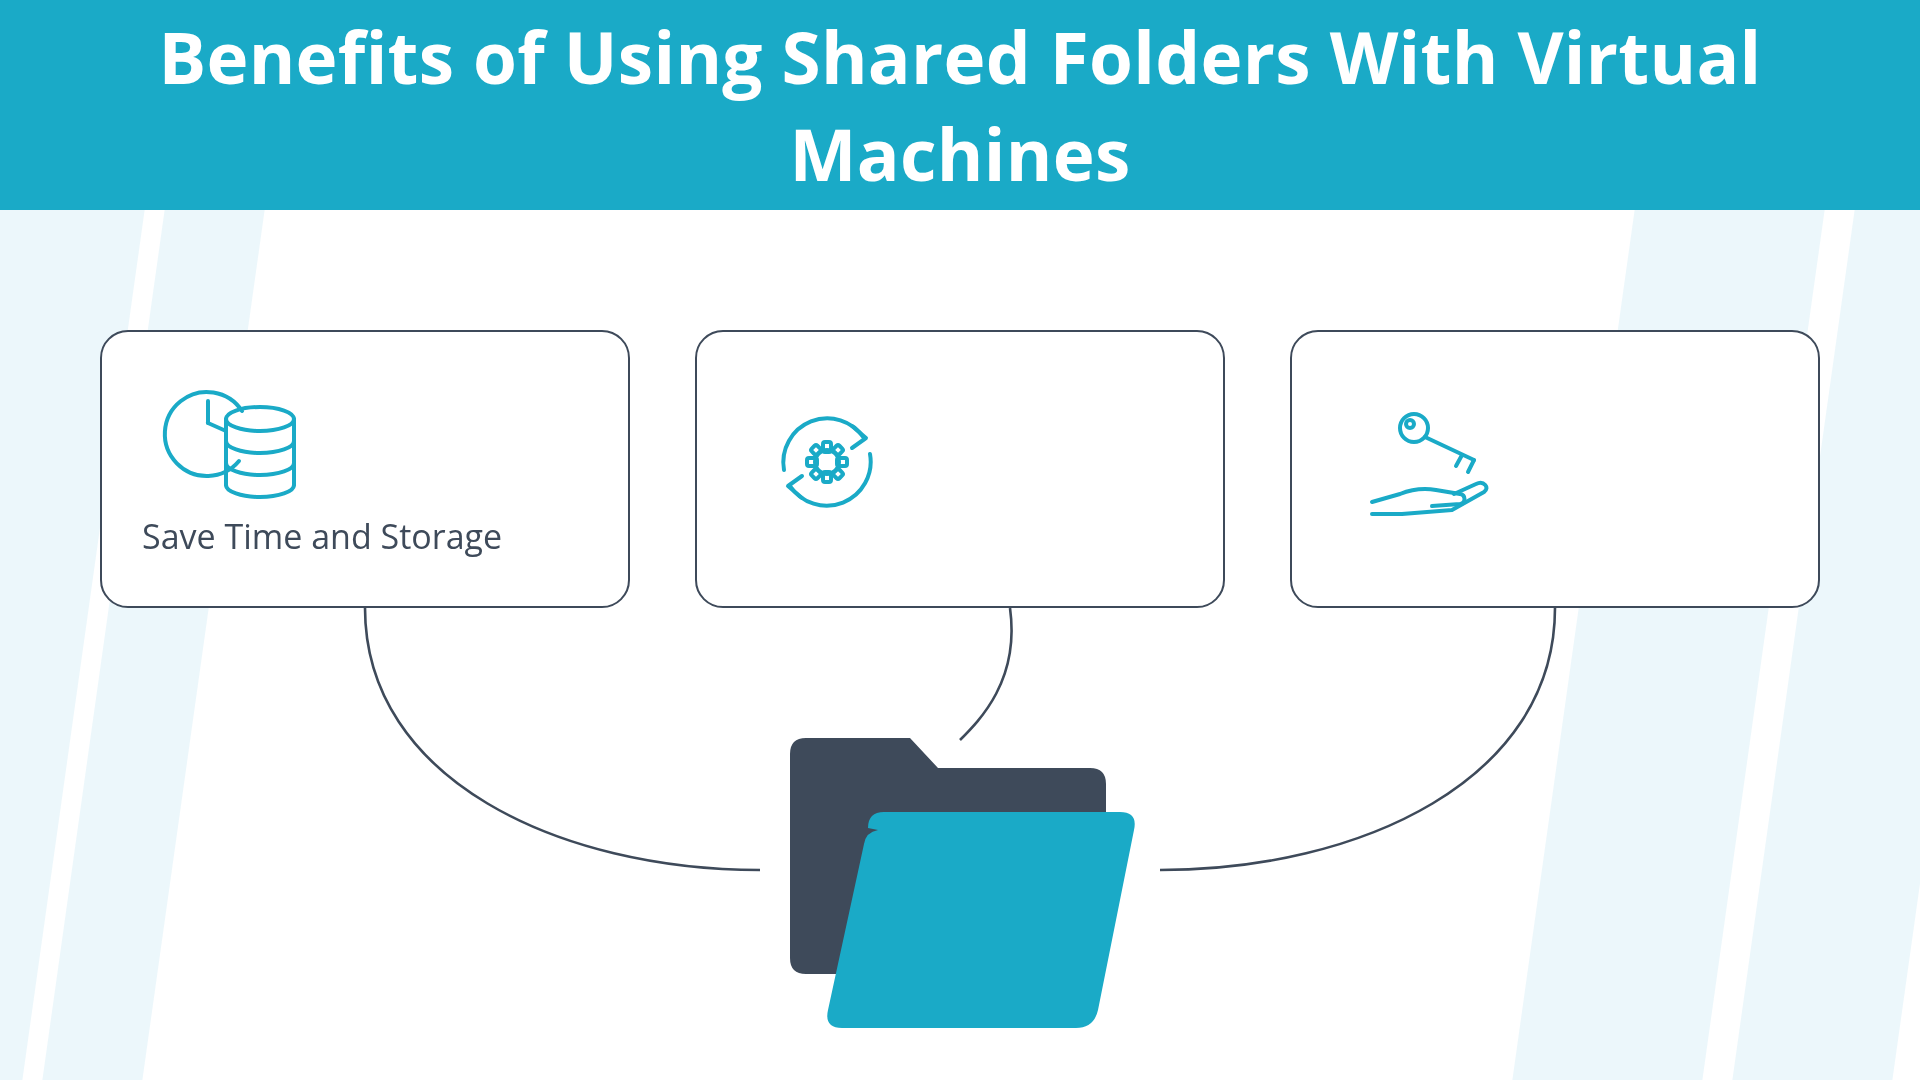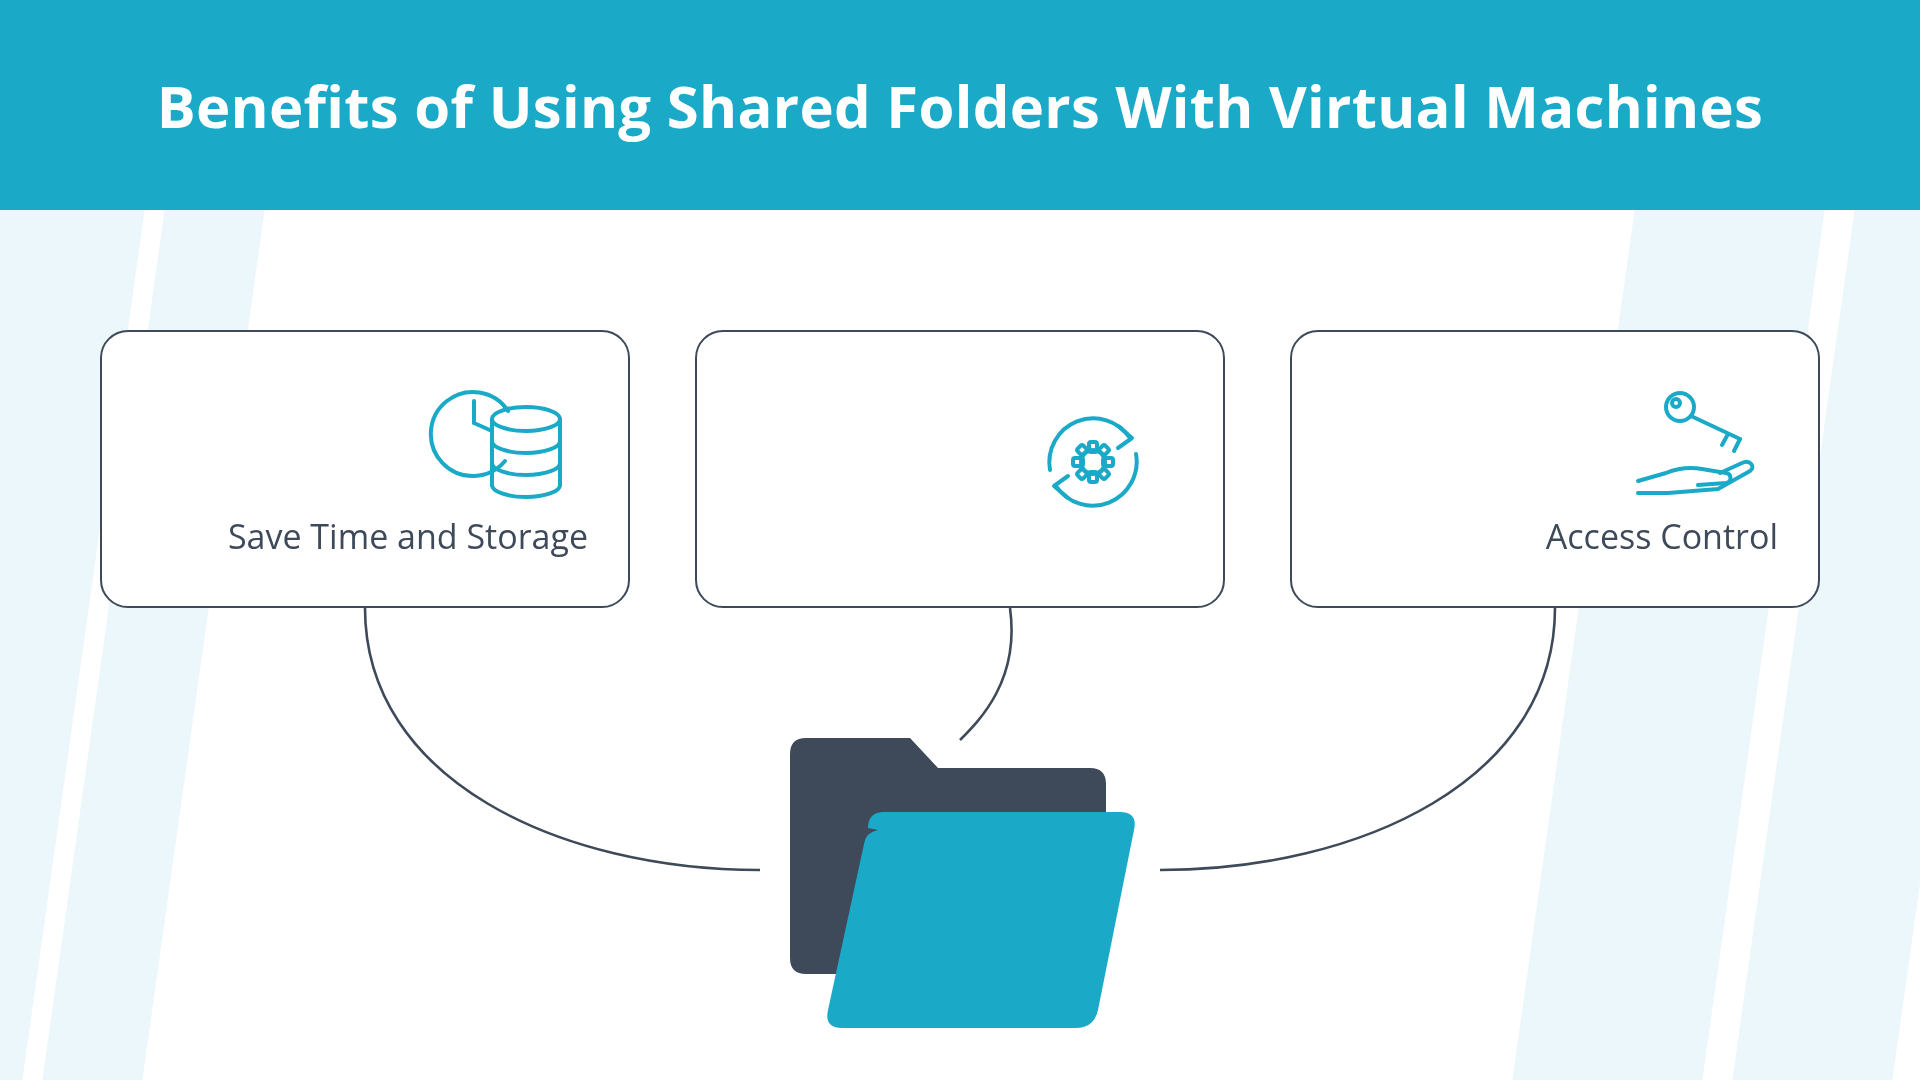--- a/index.html
+++ b/index.html
@@ -22,21 +22,21 @@
     left: 0;
     width: 1920px;
     height: 210px;
     background: #1aaac7;
     display: flex;
     align-items: center;
     justify-content: center;
   }
   .header-title {
     color: #ffffff;
-    font-size: 58px;
+    font-size: 71px;
     font-weight: 700;
     letter-spacing: 0.3px;
     text-align: center;
   }
   .bg-stripes {
     position: absolute;
     top: 210px;
     left: 0;
     width: 1920px;
     height: 870px;
@@ -57,21 +57,21 @@
     position: absolute;
     top: 330px;
     width: 530px;
     height: 278px;
     background: #ffffff;
     border: 2.6px solid #3e4a5a;
     border-radius: 28px;
     box-sizing: border-box;
     display: flex;
     flex-direction: column;
-    align-items: flex-end;
+    align-items: flex-start;
     justify-content: center;
     padding: 26px 40px;
   }
   .card.c1 { left: 100px; }
   .card.c2 { left: 695px; }
   .card.c3 { left: 1290px; }
 
   .card-icon {
     width: 180px;
     height: 120px;
@@ -183,21 +183,20 @@
           <circle cx="78" cy="22" r="4"></circle>
           <line x1="93" y1="35" x2="142" y2="58"></line>
           <line x1="130" y1="53" x2="124" y2="64"></line>
           <line x1="142" y1="58" x2="136" y2="70"></line>
 
           <path d="M40 100 L68 92 C78 88 92 86 104 88 L128 92 C134 93 134 101 128 102 L100 104"></path>
           <path d="M40 112 L70 112 L120 108 L152 90 C158 86 152 78 144 82 L122 92"></path>
         </g>
       </svg>
     </div>
-    <div class="card-label">Access Control</div>
   </div>
 
   <svg class="connectors" width="1920" height="1080" viewBox="0 0 1920 1080">
     <g fill="none" stroke="#3e4a5a" stroke-width="2.6">
 
       <path d="M 365 608 C 365 780, 560 870, 760 870"></path>
 
       <path d="M 1010 608 C 1020 680, 980 720, 960 740"></path>
 
       <path d="M 1555 608 C 1555 780, 1360 870, 1160 870"></path>

